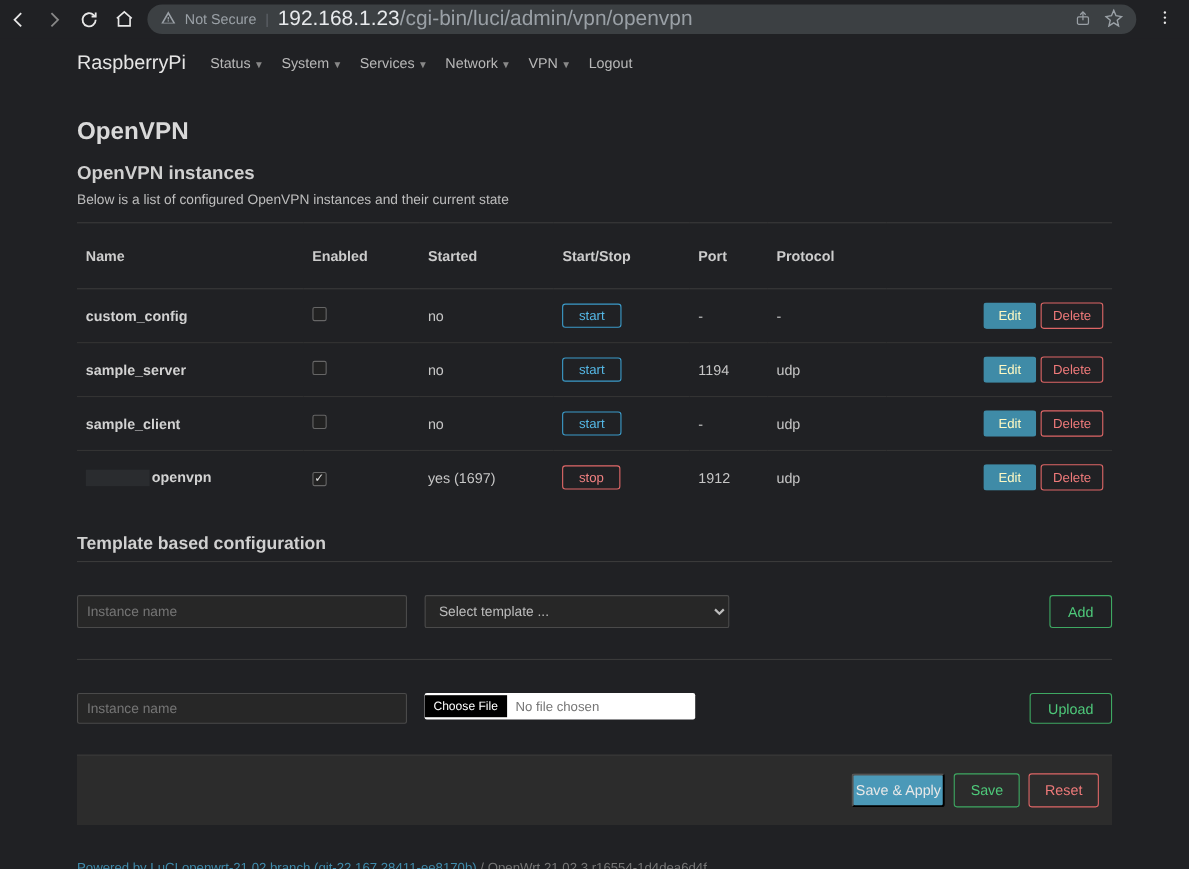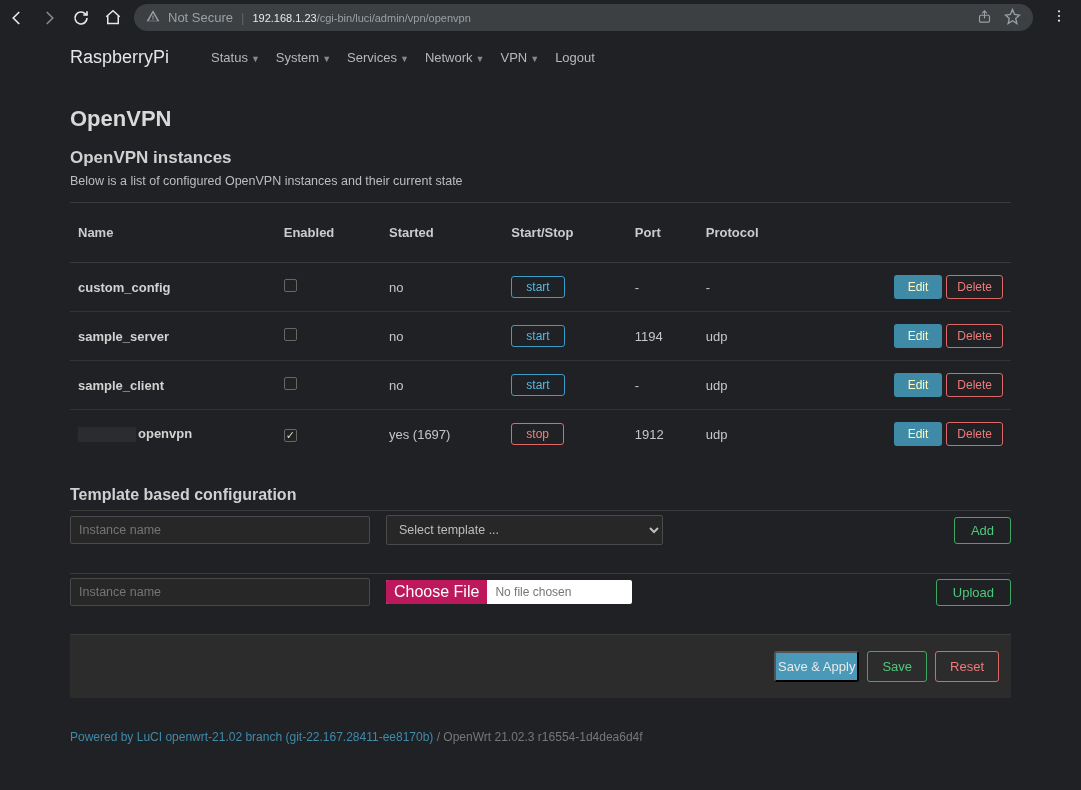--- a/index.html
+++ b/index.html
@@ -34,34 +34,34 @@
       display: flex;
       align-items: center;
       background: #3c4043;
       border-radius: 16px;
       height: 27px;
       margin: 0 12px;
       padding: 0 12px;
       color: #9aa0a6;
       gap: 8px;
     }
-    .url-text { flex: 1; font-size: 11px; }
+    .url-text { flex: 1; font-size: 19px; }
     .url-text .host { color: #e8eaed; }
     .url-actions { display: flex; align-items: center; gap: 12px; color: #9aa0a6; }
     .browser-menu { color: #e8e8e8; padding: 0 6px; }
 
     
     .page {
       padding: 0 70px;
     }
     .topnav {
       display: flex;
       align-items: center;
       height: 45px;
-      gap: 28px;
+      gap: 8px;
     }
     .brand {
       font-size: 18px;
       color: #e5e5e5;
       font-weight: 400;
       margin-right: 14px;
     }
     .menu {
       display: flex;
       gap: 16px;
@@ -146,23 +146,22 @@
     .btn-delete{ border-color:#d66; color:#ef7a7a; background:transparent; padding:4px 10px; }
     .actions { white-space: nowrap; text-align: right; }
     .actions .btn { margin-left: 4px; }
 
     .formgroup {
       margin-bottom: 28px;
     }
     .formrow {
       display: flex;
       gap: 16px;
-      align-items: center;
       border-top: 1px solid #3a3a3a;
-      padding-top: 4px;
+      padding-top: 30px;
     }
     .txt-input {
       background: #272727;
       border: 1px solid #4a4a4a;
       color: #aaa;
       padding: 6px 8px;
       font-size: 12.5px;
       width: 300px;
       border-radius: 2px;
     }
@@ -177,21 +176,21 @@
       max-width: 484px;
     }
     .btn-add, .btn-upload {
       border:1px solid #3ea862; color:#4ec97a; background:transparent; padding:5px 16px; border-radius:3px; font-size:13px;
     }
 
     .filechooser {
       display:flex; width:246px; background:#fff; border-radius:2px; overflow:hidden; height:24px; align-items:center;
     }
     .filechooser .choosebtn {
-      background:#be185d; color:#fff; font-size:16px; padding:4px 8px;
+      background:#000000; color:#fff; font-size:11px; padding:4px 8px;
     }
     .filechooser .nofile {
       color:#757575; font-size:12px; padding:0 8px;
     }
     .formrow .spacer { flex:1; }
 
     .bottombar {
       display:flex; justify-content:flex-end; gap:8px;
       background:#2c2c2c;
       border-top:1px solid #3a3a3a;

